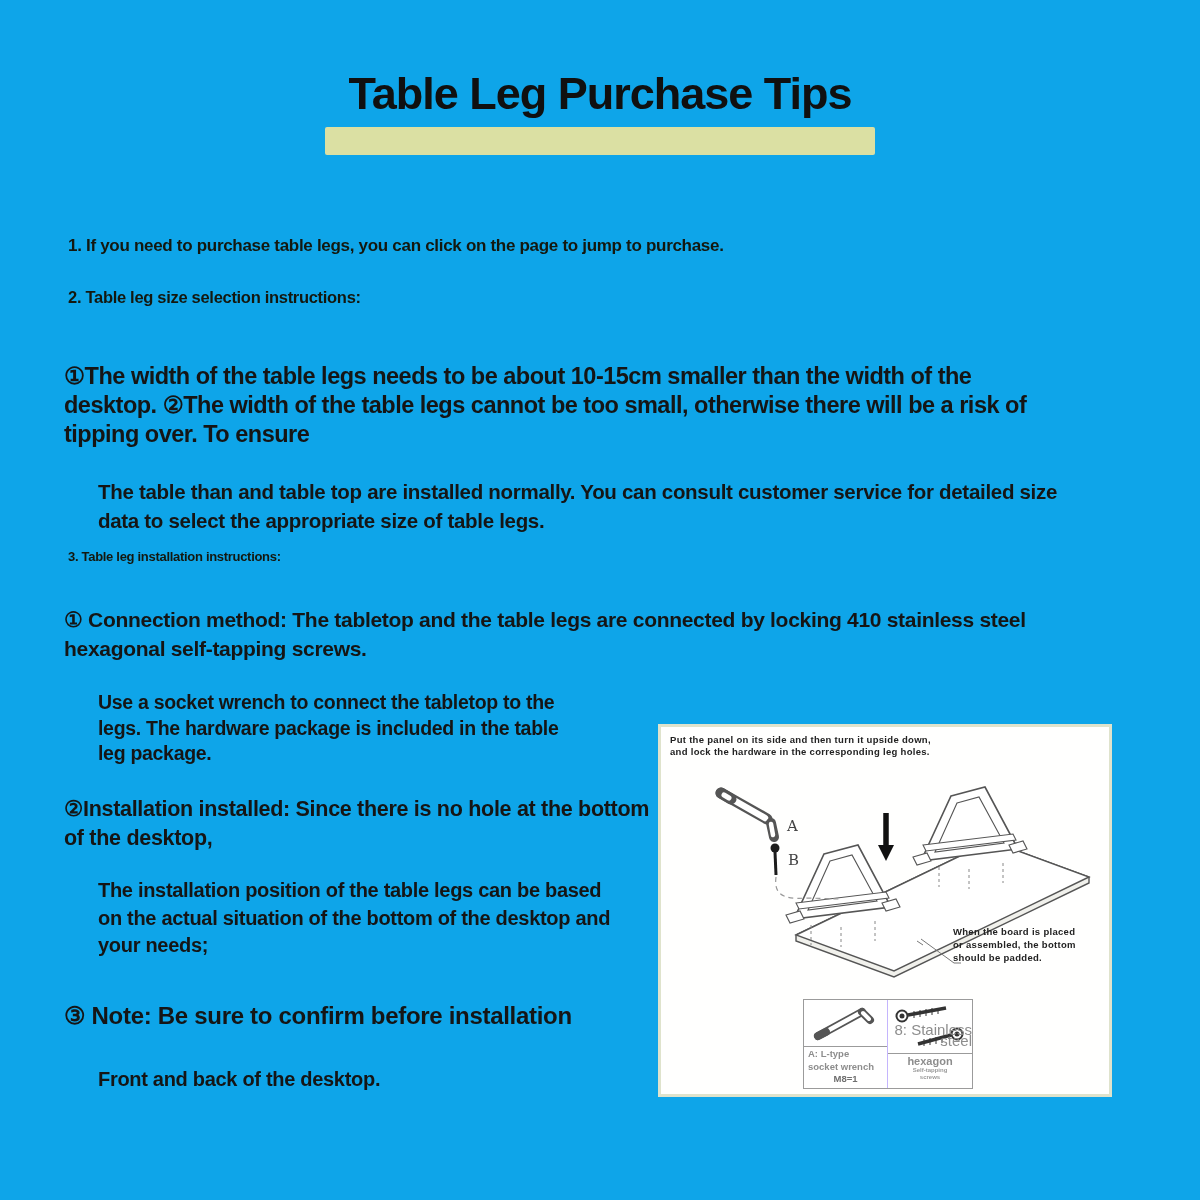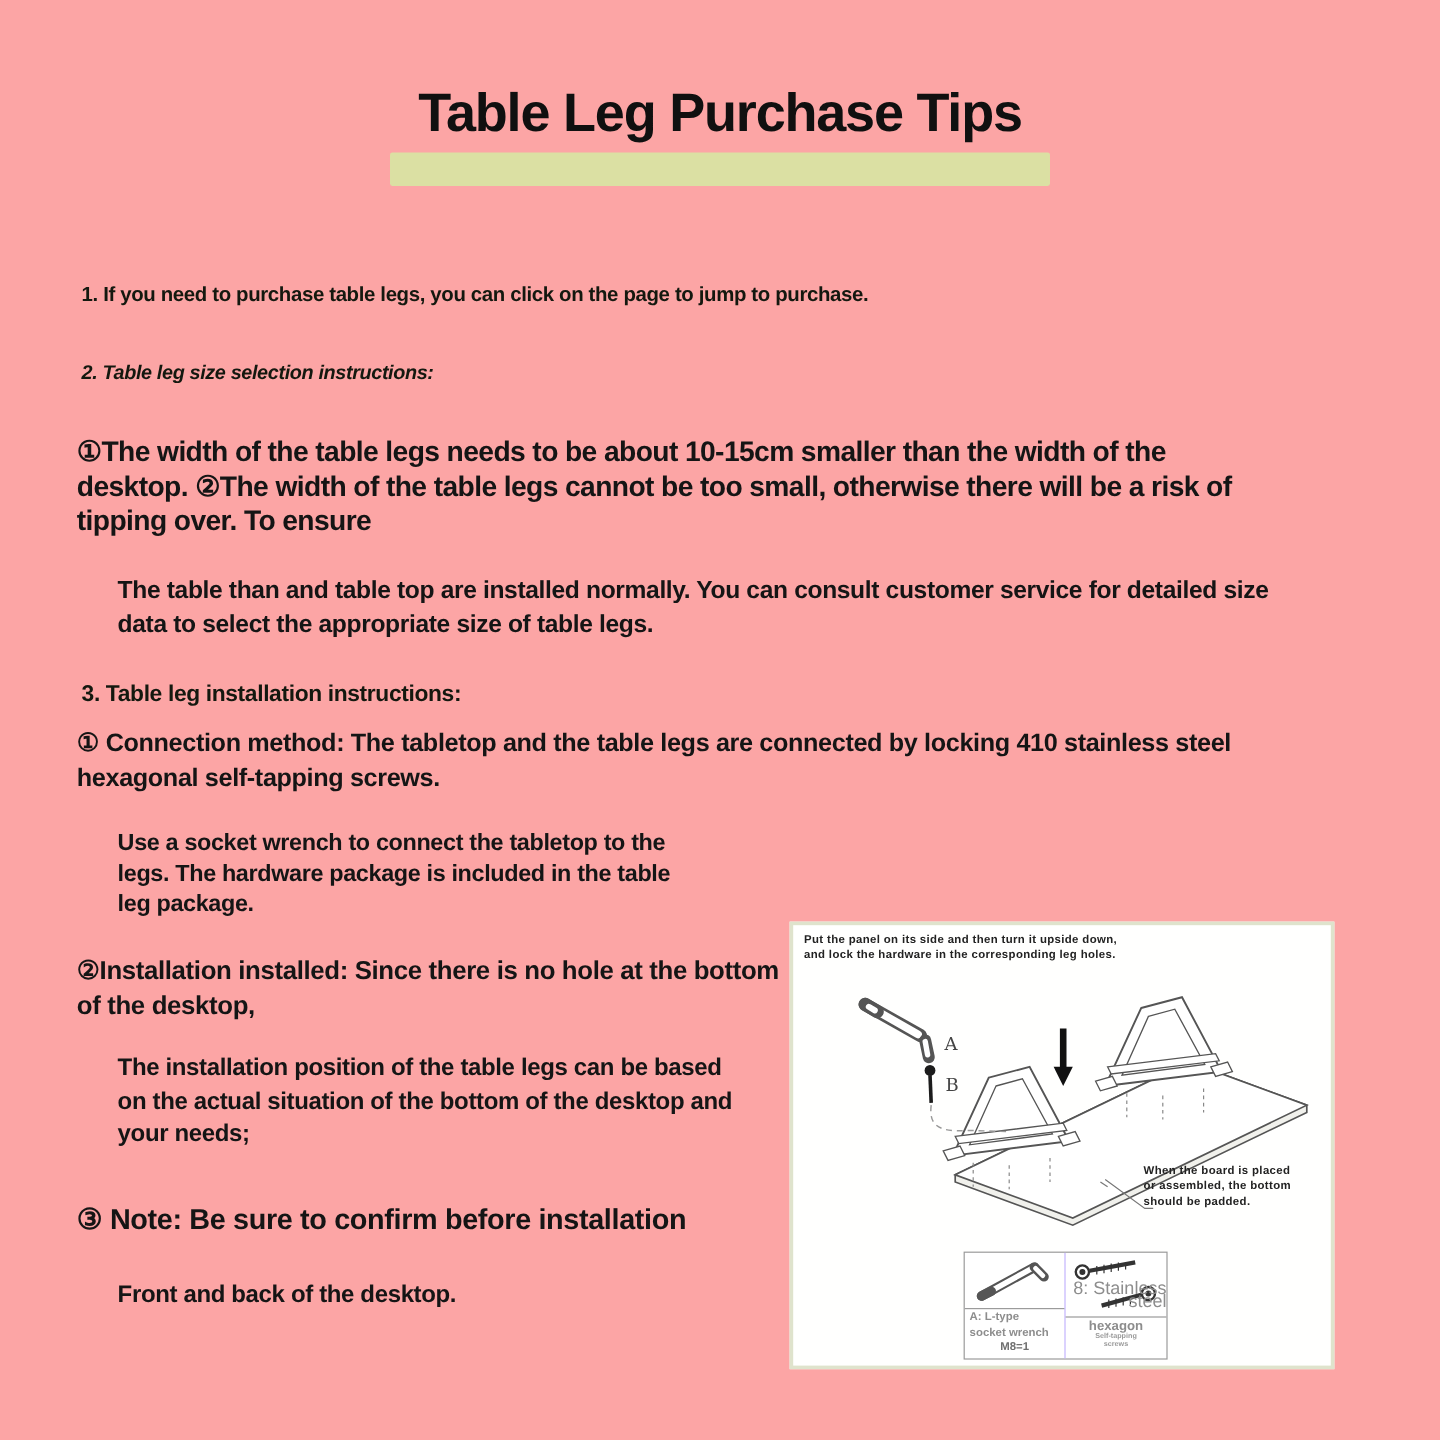--- a/index.html
+++ b/index.html
@@ -1,42 +1,42 @@
 <!DOCTYPE html>
 <html><head>
 <meta charset="utf-8">
 <style>
   html,body{margin:0;padding:0;background:#ffffff;}
   .page{
     position:relative;width:1200px;height:1200px;margin:0 auto;
-    background:#fca5a5;overflow:hidden;
+    background:#0ea5e9;overflow:hidden;
     font-family:"Liberation Sans",sans-serif;color:#151515;
   }
   .abs{position:absolute;}
   .title{
     width:1200px;text-align:center;top:68px;left:0;
     font-size:45px;font-weight:800;letter-spacing:-1px;color:#101010;
   }
   .bar{top:127px;left:325px;width:550px;height:28px;border-radius:2px;}
   .t{font-weight:700;letter-spacing:-0.3px;margin:0;}
   .item1{top:236px;left:68px;font-size:17px;color:#14180f;}
-  .item2{top:302px;left:68px;font-size:16.5px;color:#14180f;font-style:italic;}
+  .item2{top:288px;left:68px;font-size:16.5px;color:#14180f;}
   .para-width{top:362px;left:64px;width:1005px;font-size:23.5px;line-height:29px;letter-spacing:-0.5px;}
   .para-consult{top:477px;left:98px;width:1000px;font-size:20.5px;line-height:29px;}
-  .item3{top:568px;left:68px;font-size:19px;color:#14180f;}
+  .item3{top:549px;left:68px;font-size:13px;color:#14180f;}
   .para-connection{top:605px;left:64px;width:975px;font-size:21px;line-height:29px;}
   .para-wrench{top:690px;left:98px;width:470px;font-size:19.5px;line-height:25.5px;}
   .para-location{top:795px;left:64px;width:600px;font-size:21.5px;line-height:29px;}
   .para-position{top:877px;left:98px;width:528px;font-size:20px;line-height:27.5px;}
   .para-note{top:1002px;left:64px;font-size:24px;}
   .para-front{top:1068px;left:98px;font-size:20px;}
 
   .diagram{
     top:724px;left:658px;width:448px;height:367px;
-    border:3px solid #dfe3cc;background:#fffffe;margin-top:44px;
+    border:3px solid #dfe3cc;background:#fffffe;
   }
   .caption{
     position:absolute;top:7px;left:9px;width:280px;
     font-size:9.5px;font-weight:700;line-height:12px;color:#222;
     letter-spacing:0.3px;
   }
   .illus{position:absolute;top:28px;left:0;width:448px;height:245px;}
   .note{
     position:absolute;top:198px;left:292px;width:140px;
     font-size:9.5px;font-weight:700;line-height:13px;color:#222;letter-spacing:0.3px;

